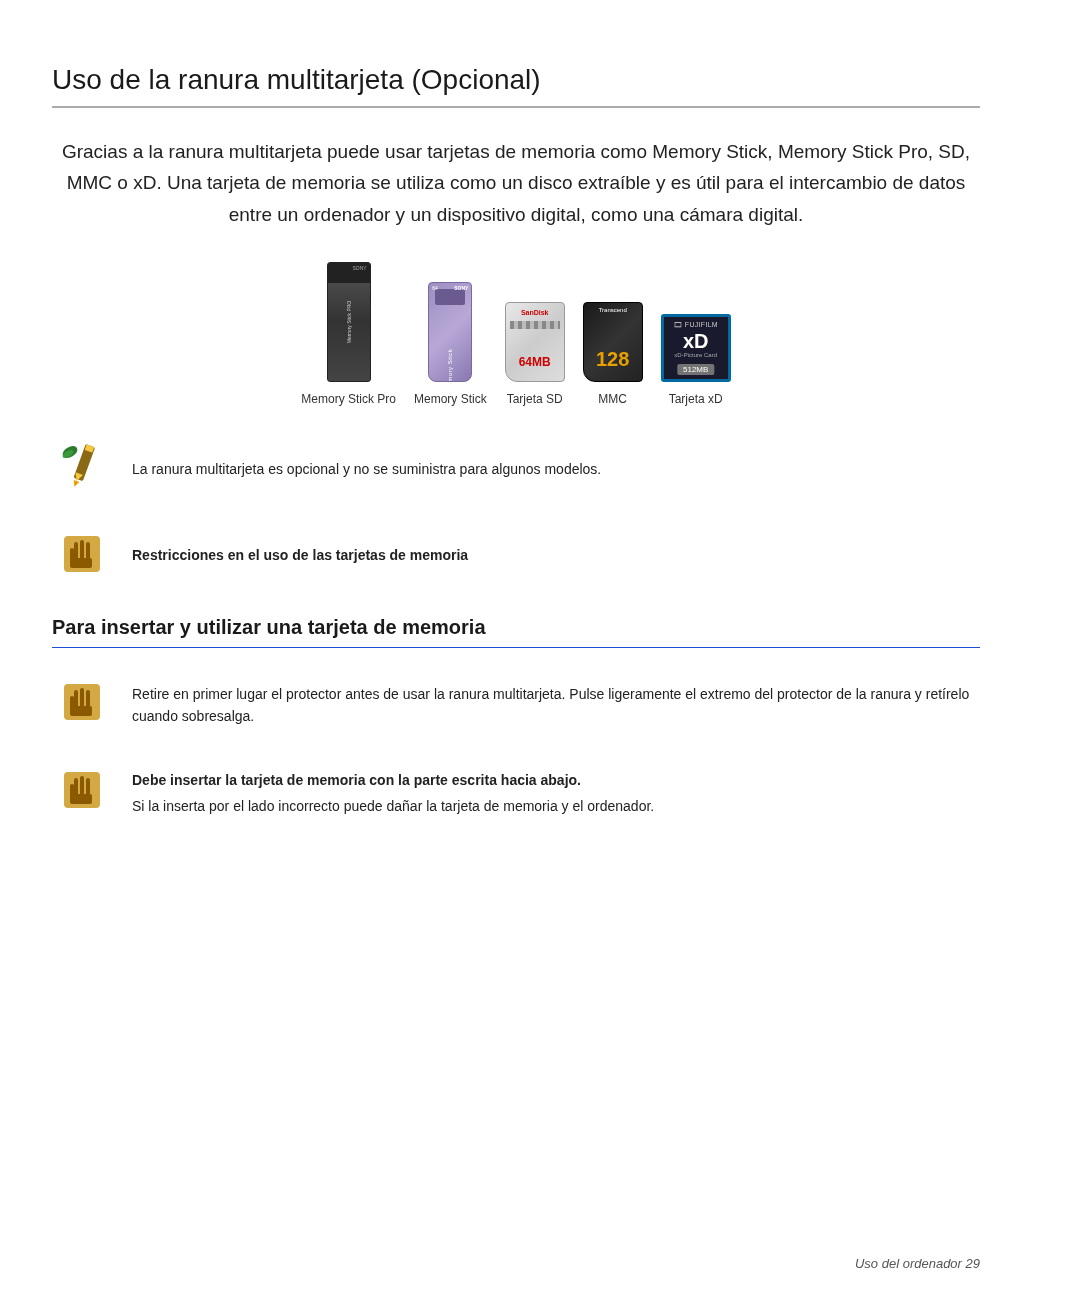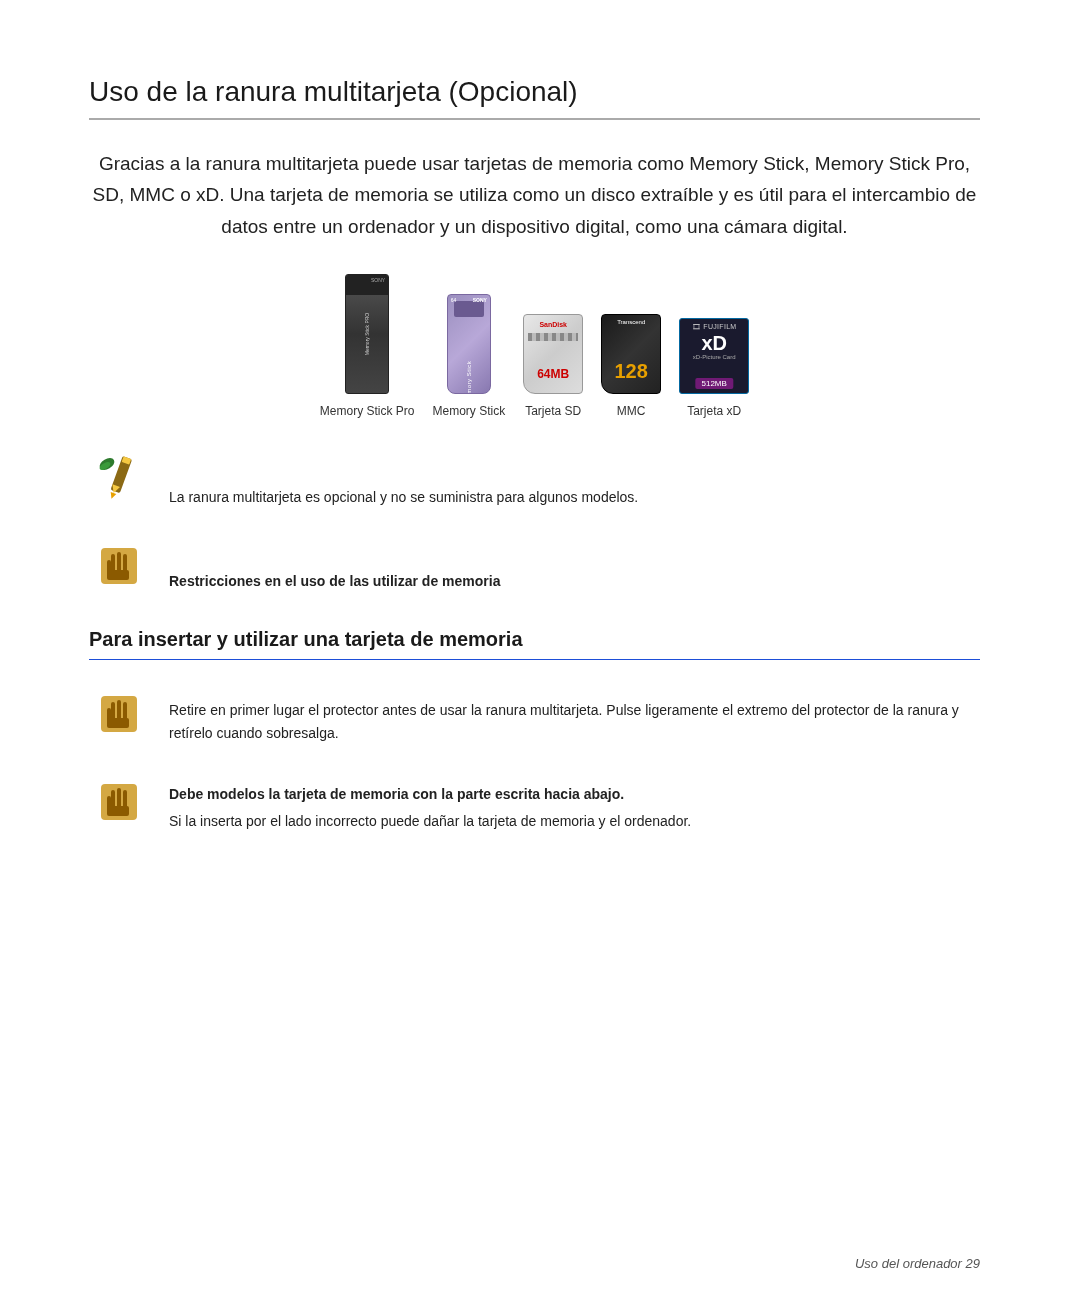--- a/index.html
+++ b/index.html
@@ -7,23 +7,23 @@
     body {
       width: 1080px;
       min-height: 1309px;
       background: #ffffff;
       font-family: Arial, Helvetica, sans-serif;
       color: #222;
       position: relative;
     }
 
     .page {
-      padding: 60px 100px 80px 89px;
+      padding: 60px 100px 80px 52px;
       max-width: 1080px;
-      margin: 16px auto;
+      margin: 4px auto;
     }
 
     .page-title {
       font-size: 28px;
       font-weight: normal;
       color: #1a1a1a;
       border-bottom: 2px solid #aaa;
       padding-bottom: 10px;
       margin-bottom: 28px;
     }
@@ -193,25 +193,25 @@
       left: 50%;
       transform: translateX(-50%);
       font-size: 20px;
       font-weight: bold;
       color: #e8a000;
     }
 
     
     .xd-card {
       width: 70px;
-      height: 76px;
+      height: 68px;
       background: #1a1a2e;
       border-radius: 3px;
       position: relative;
-      border: 1px solid #0369a1;
+      border: 3px solid #0369a1;
       overflow: hidden;
       display: flex;
       flex-direction: column;
       align-items: center;
       justify-content: flex-start;
       padding-top: 4px;
     }
     .xd-brand {
       font-size: 7px;
       color: #ccc;
@@ -227,32 +227,32 @@
     .xd-subtitle {
       font-size: 6px;
       color: #aaa;
       margin-top: 1px;
     }
     .xd-size {
       position: absolute;
       bottom: 4px;
       left: 50%;
       transform: translateX(-50%);
-      background: #701a75;
+      background: #737373;
       color: #fff;
       font-size: 8px;
       padding: 1px 6px;
       border-radius: 2px;
       white-space: nowrap;
     }
 
     
     .note-section {
       display: flex;
-      align-items: flex-end;
+      align-items: center;
       gap: 20px;
       margin-bottom: 28px;
       margin-top: 10px;
     }
 
     .note-icon {
       flex-shrink: 0;
       width: 60px;
       height: 60px;
       display: flex;
@@ -402,21 +402,21 @@
         <rect x="8" y="8" width="36" height="36" rx="4" fill="#d4a843"></rect>
 
         <rect x="18" y="14" width="4" height="18" rx="2" fill="#8B5a00"></rect>
         <rect x="24" y="12" width="4" height="20" rx="2" fill="#8B5a00"></rect>
         <rect x="30" y="14" width="4" height="18" rx="2" fill="#8B5a00"></rect>
         <rect x="14" y="20" width="4" height="14" rx="2" fill="#8B5a00"></rect>
         <rect x="14" y="30" width="22" height="10" rx="2" fill="#8B5a00"></rect>
       </svg>
     </div>
     <div class="note-text">
-      <div class="note-title">Restricciones en el uso de las utilizar de memoria</div>
+      <div class="note-title">Restricciones en el uso de las tarjetas de memoria</div>
     </div>
   </div>
 
   <h2 class="section-heading">Para insertar y utilizar una tarjeta de memoria</h2>
 
   <div class="note-section">
     <div class="note-icon">
       <svg class="hand-icon-img" viewBox="0 0 52 52" xmlns="http://www.w3.org/2000/svg">
         <rect x="8" y="8" width="36" height="36" rx="4" fill="#d4a843"></rect>
         <rect x="18" y="14" width="4" height="18" rx="2" fill="#8B5a00"></rect>
@@ -434,20 +434,20 @@
       <svg class="hand-icon-img" viewBox="0 0 52 52" xmlns="http://www.w3.org/2000/svg">
         <rect x="8" y="8" width="36" height="36" rx="4" fill="#d4a843"></rect>
         <rect x="18" y="14" width="4" height="18" rx="2" fill="#8B5a00"></rect>
         <rect x="24" y="12" width="4" height="20" rx="2" fill="#8B5a00"></rect>
         <rect x="30" y="14" width="4" height="18" rx="2" fill="#8B5a00"></rect>
         <rect x="14" y="20" width="4" height="14" rx="2" fill="#8B5a00"></rect>
         <rect x="14" y="30" width="22" height="10" rx="2" fill="#8B5a00"></rect>
       </svg>
     </div>
     <div class="note-text">
-      <div class="note-title">Debe modelos la tarjeta de memoria con la parte escrita hacia abajo.</div>
+      <div class="note-title">Debe insertar la tarjeta de memoria con la parte escrita hacia abajo.</div>
       <span>Si la inserta por el lado incorrecto puede dañar la tarjeta de memoria y el ordenador.</span>
     </div>
   </div>
 
 </div>
 
 <div class="page-footer">Uso del ordenador  29</div>
 
 </body></html>

